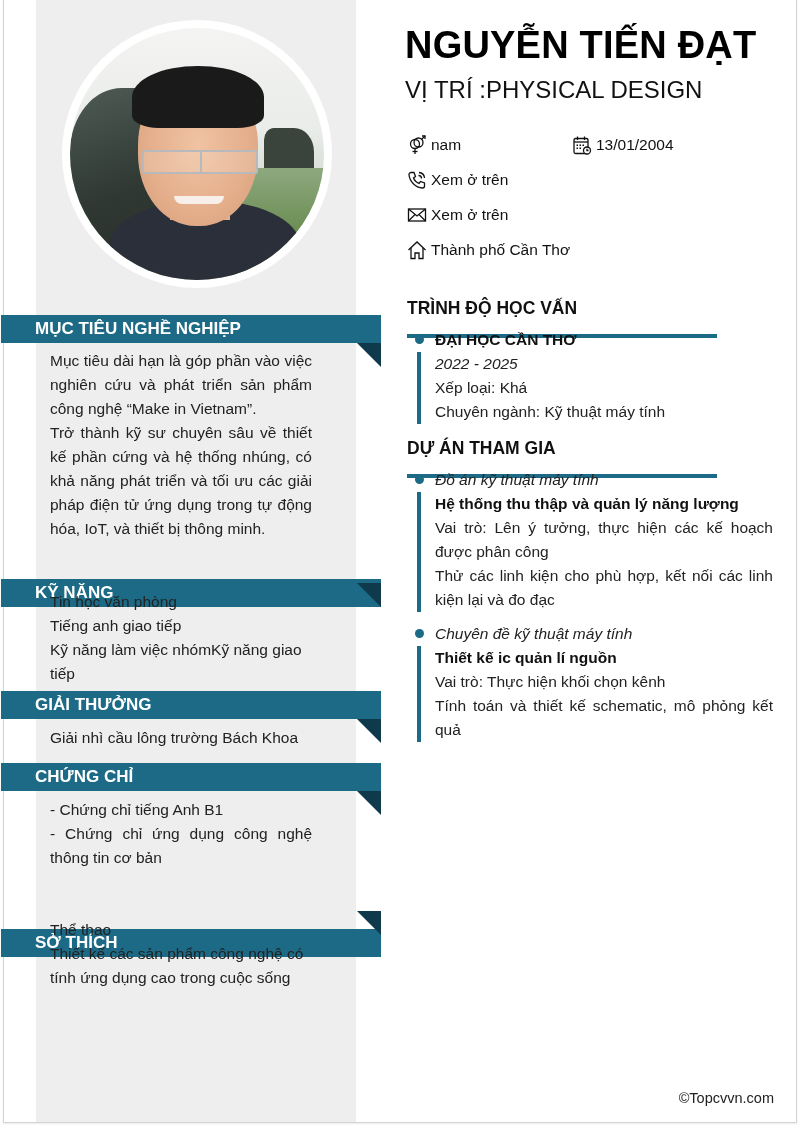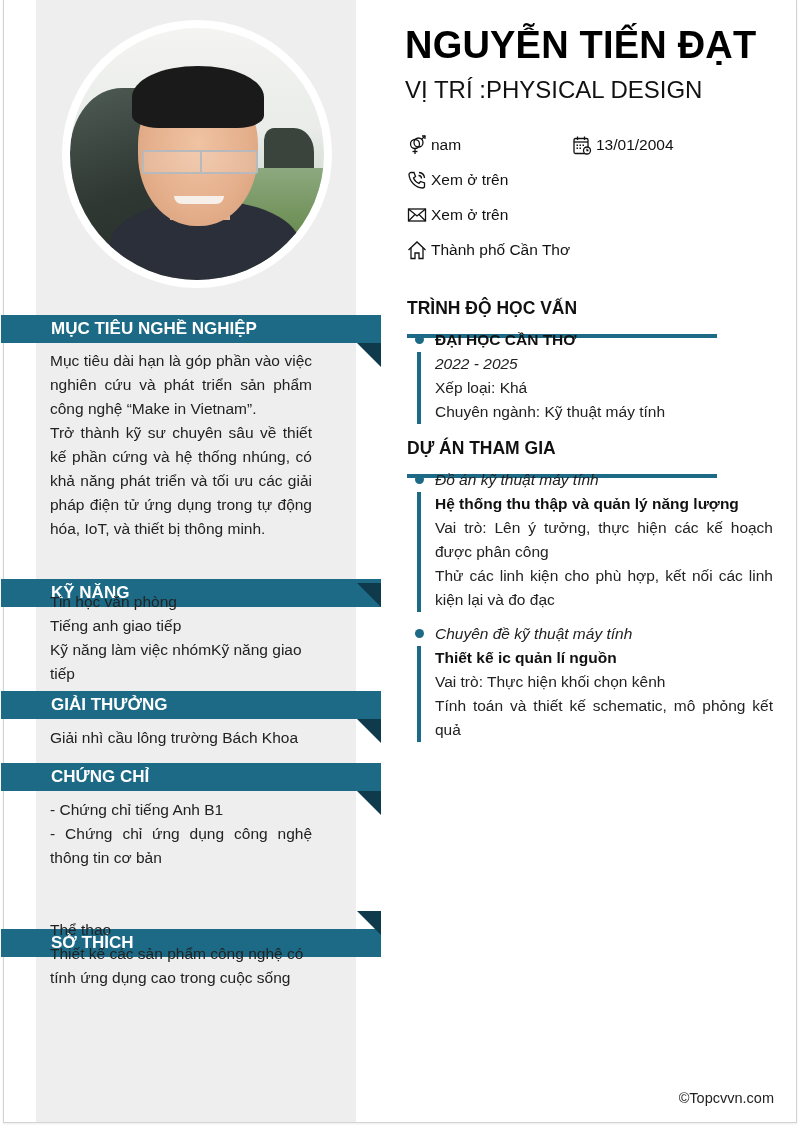--- a/index.html
+++ b/index.html
@@ -60,21 +60,21 @@
       content: ""; position: absolute; left: 50%; top: -2px; width: 2px; height: 24px; background: #b7b9bc;
     }
     .photo-smile {
       position: absolute; left: 104px; top: 168px; width: 50px; height: 8px;
       background: #f7f0ea; border-radius: 0 0 20px 20px;
     }
 
     
     .banner {
       position: absolute; left: 1px; width: 380px; height: 28px; background: #1c6a85;
-      color: #ffffff; font-weight: bold; font-size: 17px; line-height: 28px; padding-left: 50px;
+      color: #ffffff; font-weight: bold; font-size: 17px; line-height: 28px; padding-left: 34px;
     }
     .banner-fold {
       position: absolute; left: 357px; width: 0; height: 0;
       border-top: 24px solid #0f3a4c; border-left: 24px solid transparent;
     }
     .left-text {
       position: absolute; left: 50px; width: 262px; font-size: 15.5px; line-height: 24px; color: #222;
     }
     .justify { text-align: justify; }
 

